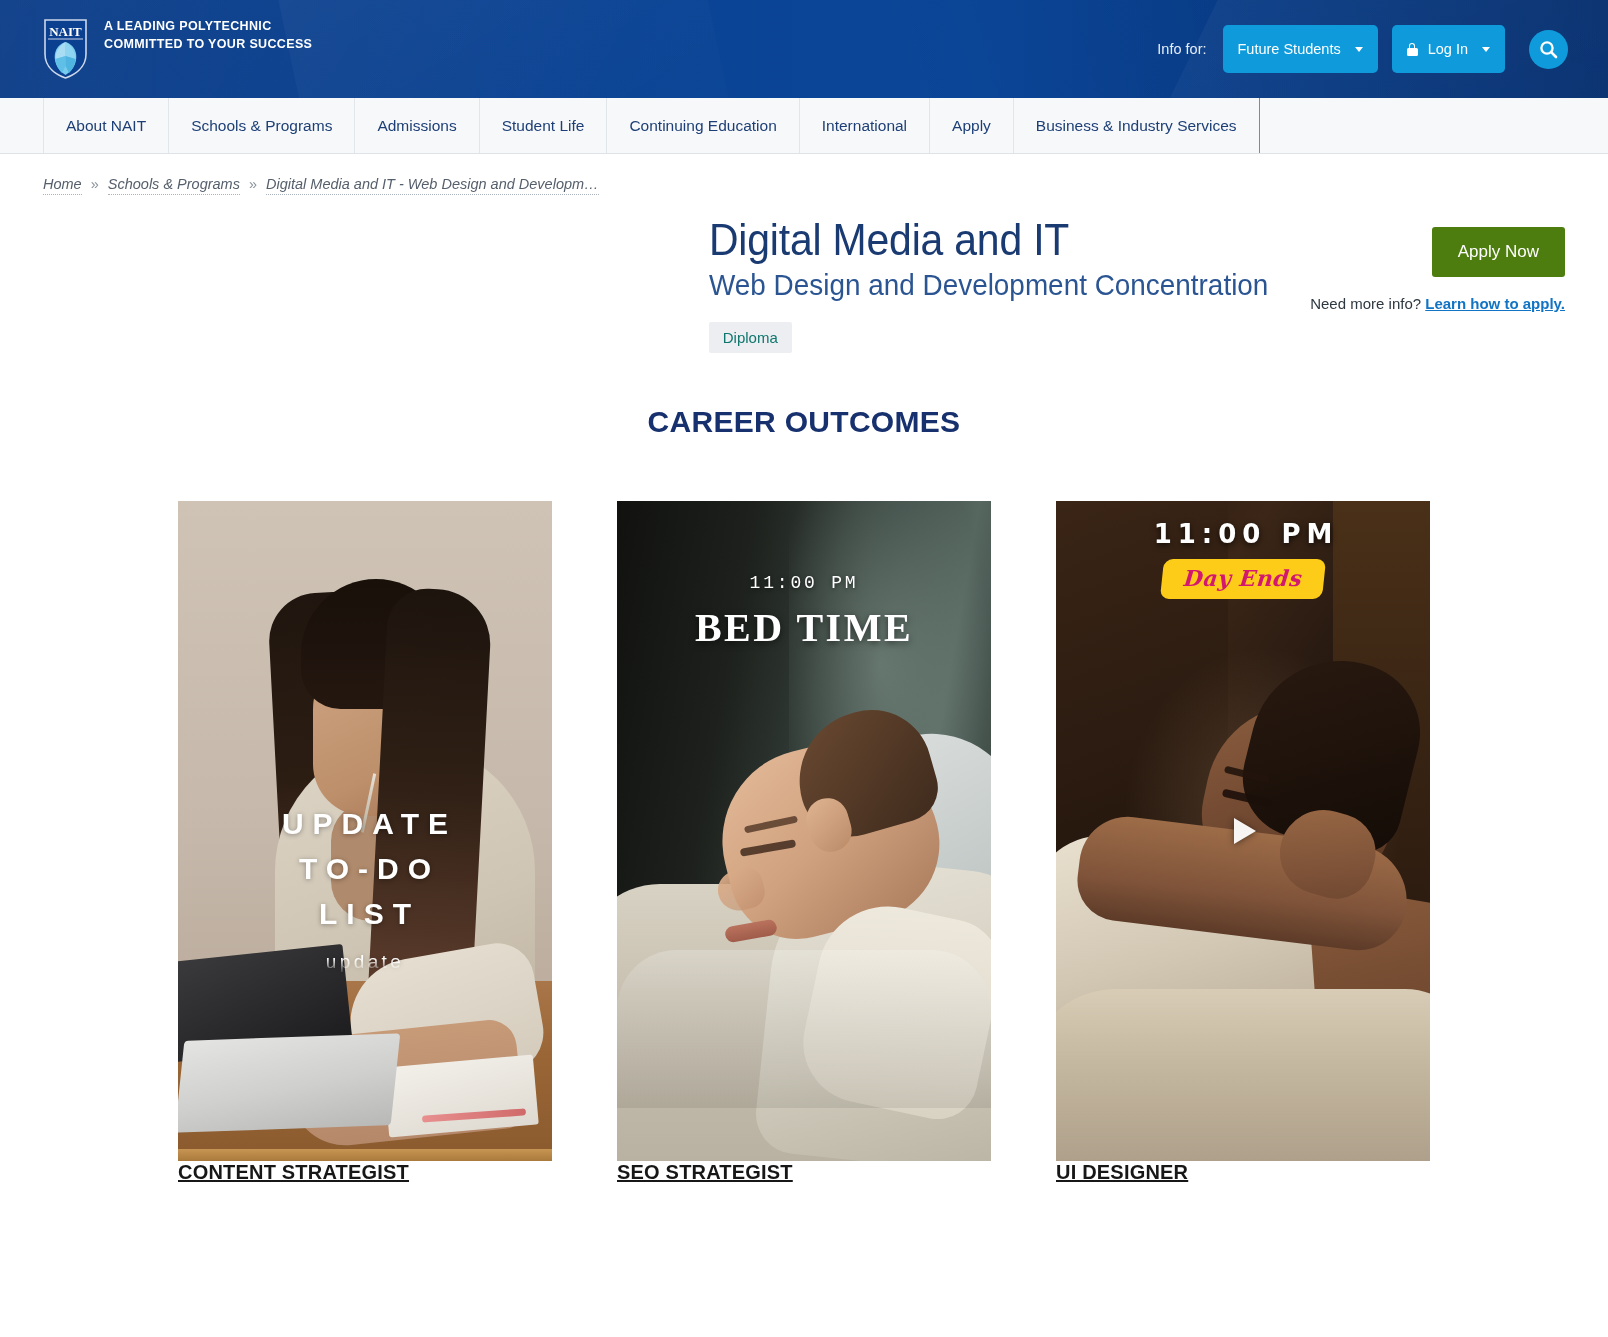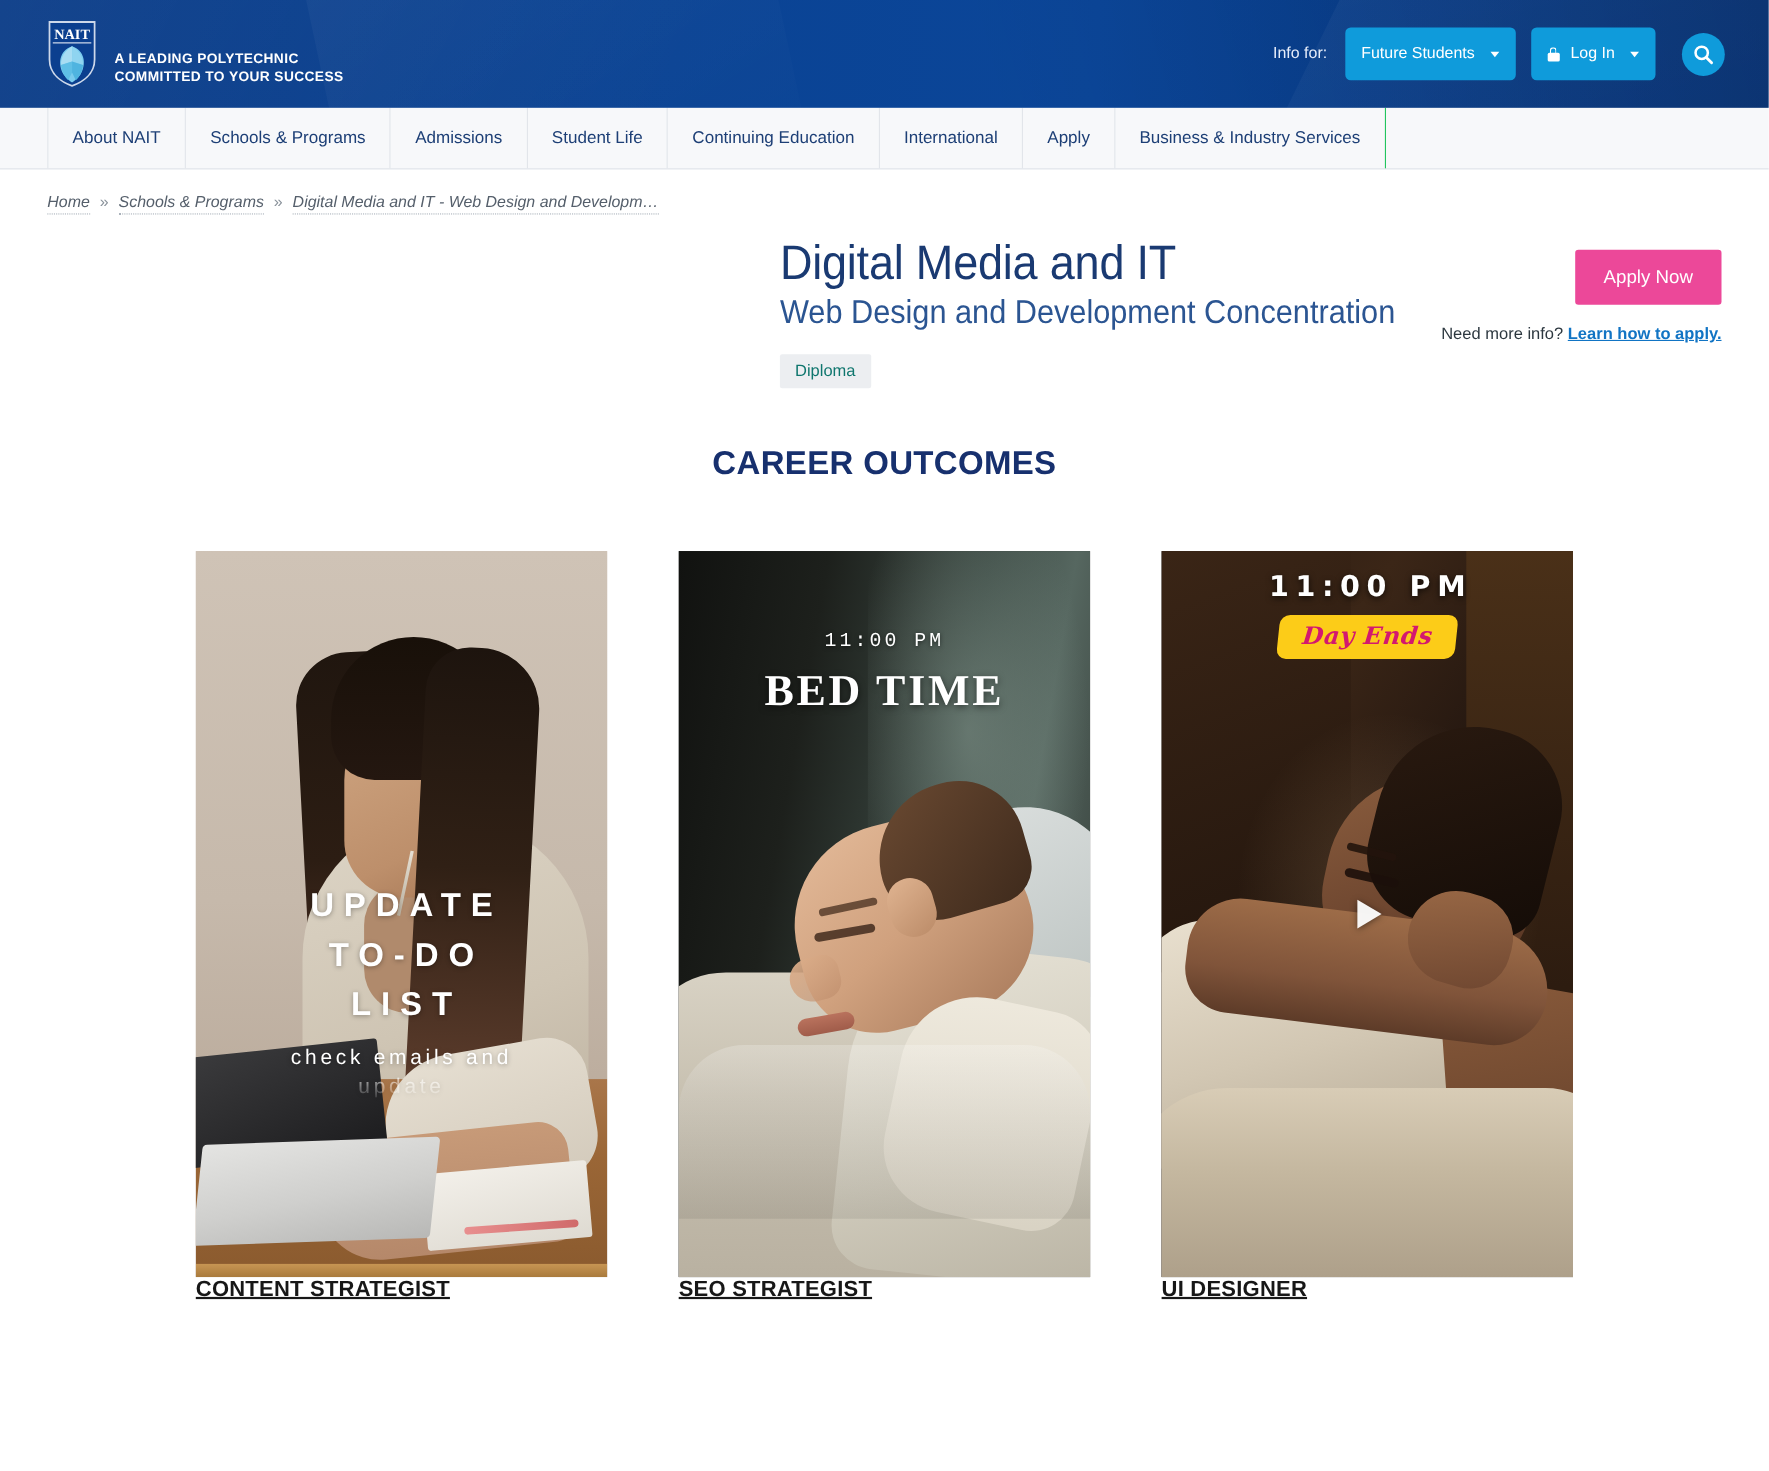--- a/index.html
+++ b/index.html
@@ -38,21 +38,21 @@
     content: "";
     position: absolute;
     left: 300px; top: -90px;
     width: 420px; height: 340px;
     background: linear-gradient(160deg, rgba(255,255,255,0.04), rgba(255,255,255,0));
     transform: rotate(-12deg);
     pointer-events: none;
   }
   .brand {
     display: flex;
-    align-items: flex-end;
+    align-items: flex-start;
     margin-left: 43px;
     position: relative;
     z-index: 3;
   }
   .shield {
     width: 45px; height: 62px;
     position: relative;
     flex: 0 0 auto;
   }
   .brand-text {
@@ -215,21 +215,21 @@
     color: #0f766e;
     font-size: 15px;
     padding: 7px 14px;
     border-radius: 2px;
   }
   .head-right {
     text-align: right;
     padding-top: 12px;
   }
   .apply-btn {
-    background: #ec4899;
+    background: #4d7c0f;
     color: #ffffff;
     border: none;
     font-size: 17px;
     font-family: "Liberation Sans", sans-serif;
     padding: 15px 26px;
     border-radius: 3px;
     cursor: pointer;
     display: block;
     margin-left: auto;
   }
@@ -809,21 +809,20 @@
         <div class="laptop-screen"></div>
         <div class="laptop"></div>
 
         <div class="c1-overlay">
           <div class="c1-headline">
             <div>UPDATE</div>
             <div>TO-DO</div>
             <div>LIST</div>
           </div>
           <div class="c1-sub">
-            <div>check emails and</div>
             <div>update</div>
           </div>
         </div>
       </div>
       <a class="card-caption">CONTENT STRATEGIST</a>
     </div>
 
     <div class="card">
       <div class="card-media c2">
         <div class="bg"></div>

